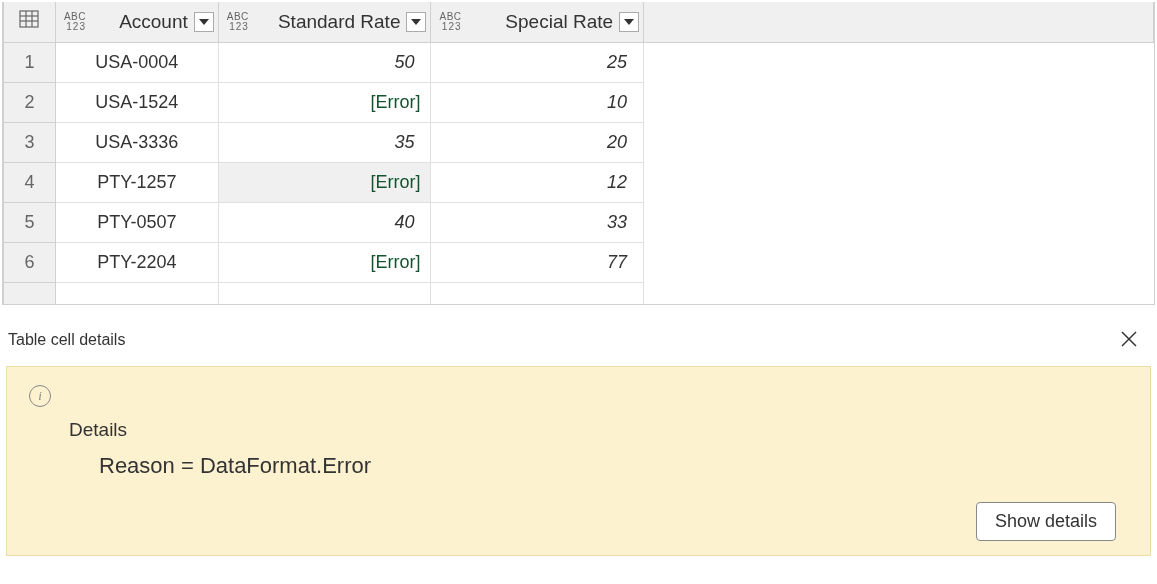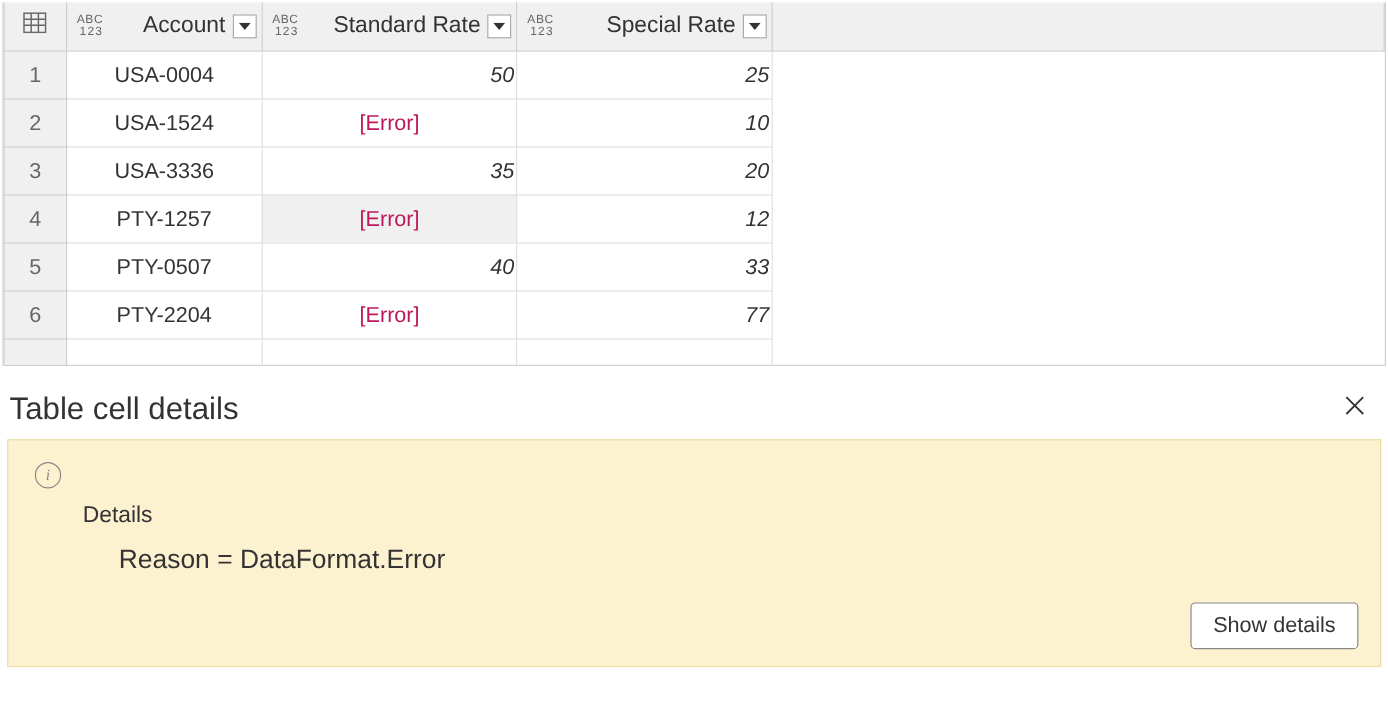--- a/index.html
+++ b/index.html
@@ -96,25 +96,25 @@
     }
     .col-account {
       width: 163px;
     }
     .col-rate {
       width: 213px;
     }
     .val-num {
       text-align: right;
       font-style: italic;
-      padding-right: 2px;
+      padding-right: 16px;
     }
     .val-error {
-      color: #be185d;
-      text-align: center;
+      color: #14532d;
+      text-align: right;
     }
     .selected-cell {
       background: #f0f0f0;
     }
     .empty-row td {
       height: 22px;
       padding: 0;
     }
     .filler-head {
       background: #f0f0f0;
@@ -133,21 +133,21 @@
       margin-top: 16px;
       padding: 0 6px;
     }
     .details-header {
       display: flex;
       justify-content: space-between;
       align-items: center;
       padding: 4px 6px 10px 2px;
     }
     .details-title {
-      font-size: 26px;
+      font-size: 16px;
       color: #333;
       font-weight: normal;
     }
     .close-btn {
       font-size: 20px;
       color: #333;
       cursor: pointer;
       padding: 4px 8px;
     }
     .details-panel {
@@ -185,21 +185,21 @@
       margin-top: 12px;
       font-size: 19px;
     }
     .reason-line {
       margin-left: 70px;
       margin-top: 12px;
       font-size: 22px;
     }
     .show-details-btn {
       position: absolute;
-      right: 18px;
+      right: 34px;
       bottom: 14px;
       background: #fff;
       border: 1px solid #888;
       border-radius: 4px;
       padding: 8px 18px;
       font-size: 18px;
       color: #333;
       cursor: pointer;
       font-family: inherit;
     }

